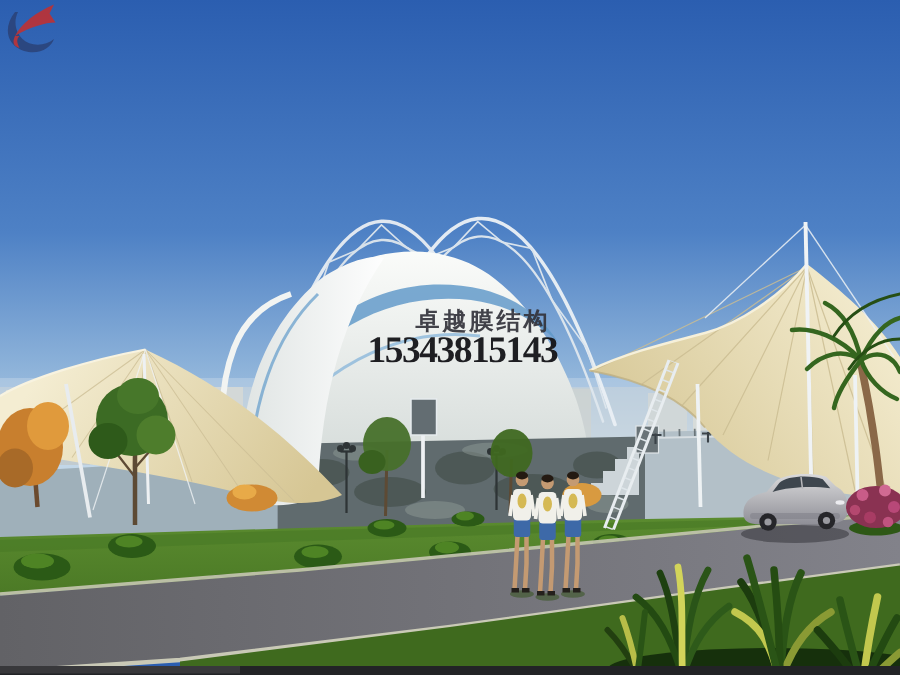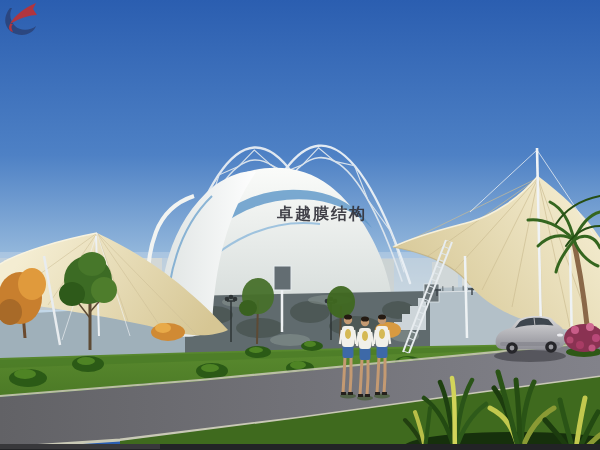--- a/index.html
+++ b/index.html
@@ -377,14 +377,15 @@
   <rect x="0" y="444" width="160" height="5" fill="#4a4a4c" opacity="0.55"></rect>
 </svg>
 
 <div class="watermark">
   <svg class="wm-logo" viewBox="0 0 40 38">
     <path d="M10,8 C2,18 4,30 16,34 C26,37 34,32 36,26 C30,31 20,31 15,26 C10,21 9,14 12,8 Z" fill="#2a3f72" opacity="0.9"></path>
     <path d="M36,3 C24,8 14,16 10,24 C20,18 30,15 37,15 L33,9 Z" fill="#c23030"></path>
     <path d="M10,24 C8,28 9,31 13,32 C11,28 11,26 13,24 Z" fill="#c23030"></path>
   </svg>
   <div class="wm-company">卓越膜结构</div>
+  <div class="wm-phone">15343815143</div>
 </div>
 </div>
 
 </body></html>

